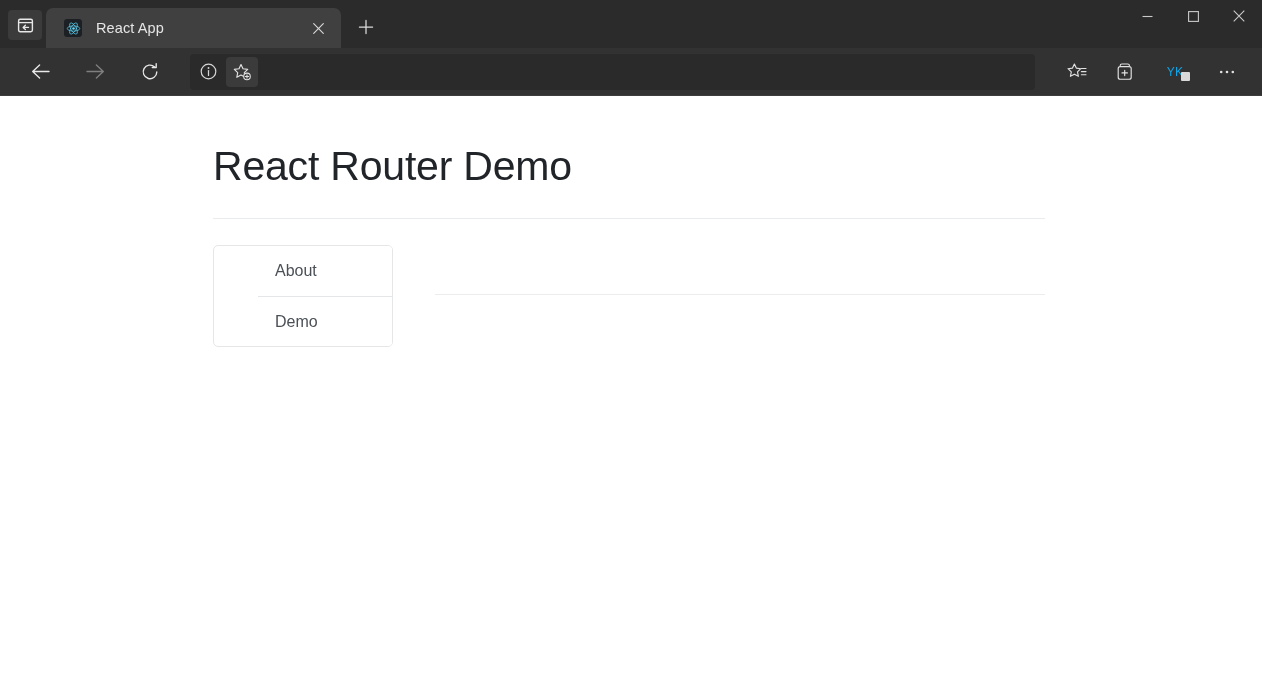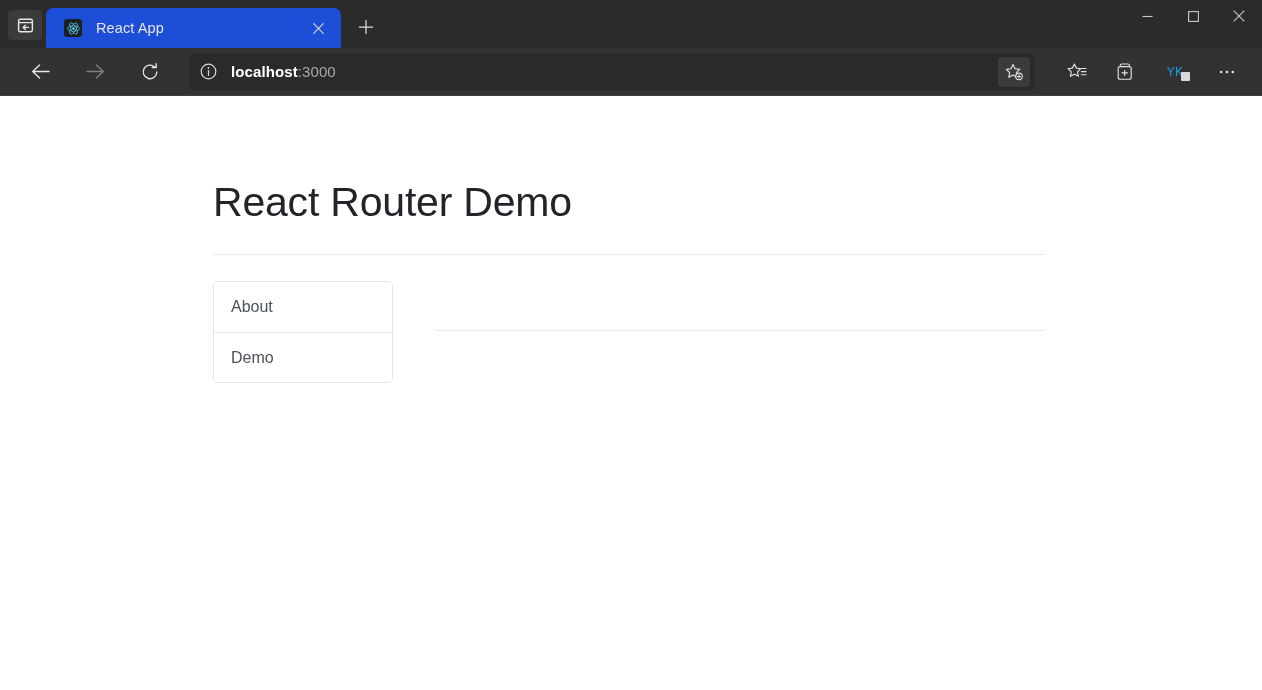--- a/index.html
+++ b/index.html
@@ -40,21 +40,21 @@
     background: #3b3b3b;
     display: flex;
     align-items: center;
     justify-content: center;
     cursor: pointer;
   }
 
   .tab {
     width: 295px;
     height: 40px;
-    background: #1d4ed8;
+    background: #404040;
     border-radius: 7px 7px 0 0;
     display: flex;
     align-items: center;
     padding: 0 10px 0 18px;
     position: relative;
     cursor: default;
   }
 
   .tab-favicon {
     width: 18px;
@@ -236,21 +236,20 @@
   
   .viewport {
     flex: 1 1 auto;
     background: #ffffff;
     overflow: hidden;
     position: relative;
   }
 
   .page-container {
     padding: 46px 0 0 213px;
-    margin-top: 36px;
   }
 
   .page-title {
     font-size: 41px;
     font-weight: 400;
     color: #212529;
     line-height: 1.2;
     letter-spacing: -.2px;
   }
 
@@ -269,20 +268,21 @@
 
   .col-nav { width: 180px; flex: 0 0 180px; }
   .col-content { flex: 0 0 610px; margin-left: 42px; }
 
   
   .list-group {
     border: 1px solid #e4e6e8;
     border-radius: 5px;
     overflow: hidden;
     background: #ffffff;
+    padding-left: 44px;
   }
 
   .list-group-item {
     padding: 14px 17px;
     font-size: 16px;
     color: #4a5056;
     background: #ffffff;
     border-bottom: 1px solid #e4e6e8;
     cursor: pointer;
     line-height: 1.35;
@@ -380,23 +380,20 @@
     </div>
 
     <div class="address-bar">
       <div class="site-info-icon" title="View site information">
         <svg width="17" height="17" viewBox="0 0 17 17" fill="none">
           <circle cx="8.5" cy="8.5" r="7.3" stroke="#d6d6d6" stroke-width="1.2"></circle>
           <circle cx="8.5" cy="5" r="0.95" fill="#d6d6d6"></circle>
           <path d="M8.5 7.6 V12.4" stroke="#d6d6d6" stroke-width="1.25" stroke-linecap="round"></path>
         </svg>
       </div>
-      <div class="url-text">
-        <span class="url-host">localhost</span><span class="url-rest">:3000</span>
-      </div>
       <div class="addr-fav-btn" title="Add this page to favorites">
         <svg width="18" height="18" viewBox="0 0 18 18" fill="none">
           <path d="M8 1.5 L10 5.8 L14.7 6.4 L11.3 9.7 L12.2 14.3 L8 12.1 L3.8 14.3 L4.7 9.7 L1.3 6.4 L6 5.8 Z" stroke="#e2e2e2" stroke-width="1.15" stroke-linejoin="round"></path>
           <circle cx="14" cy="13.4" r="3.3" fill="#3b3b3b" stroke="#e2e2e2" stroke-width="1.05"></circle>
           <path d="M14 11.7 V15.1 M12.3 13.4 H15.7" stroke="#e2e2e2" stroke-width="1.05" stroke-linecap="round"></path>
         </svg>
       </div>
     </div>
 
     <div class="toolbar-spacer"></div>

